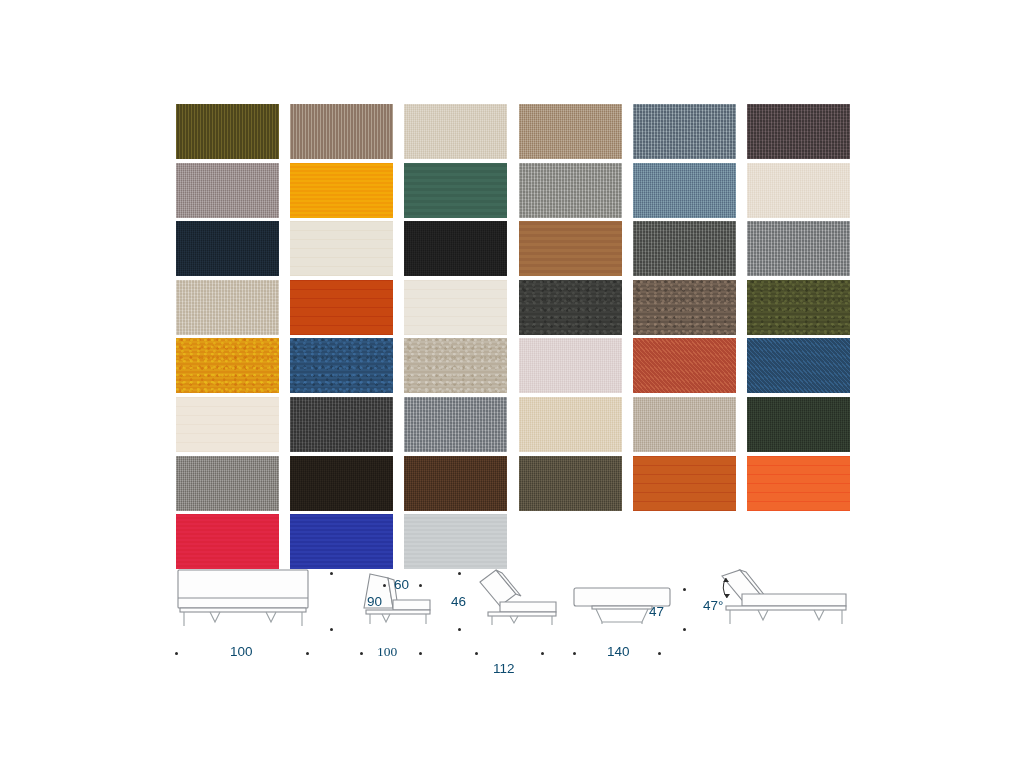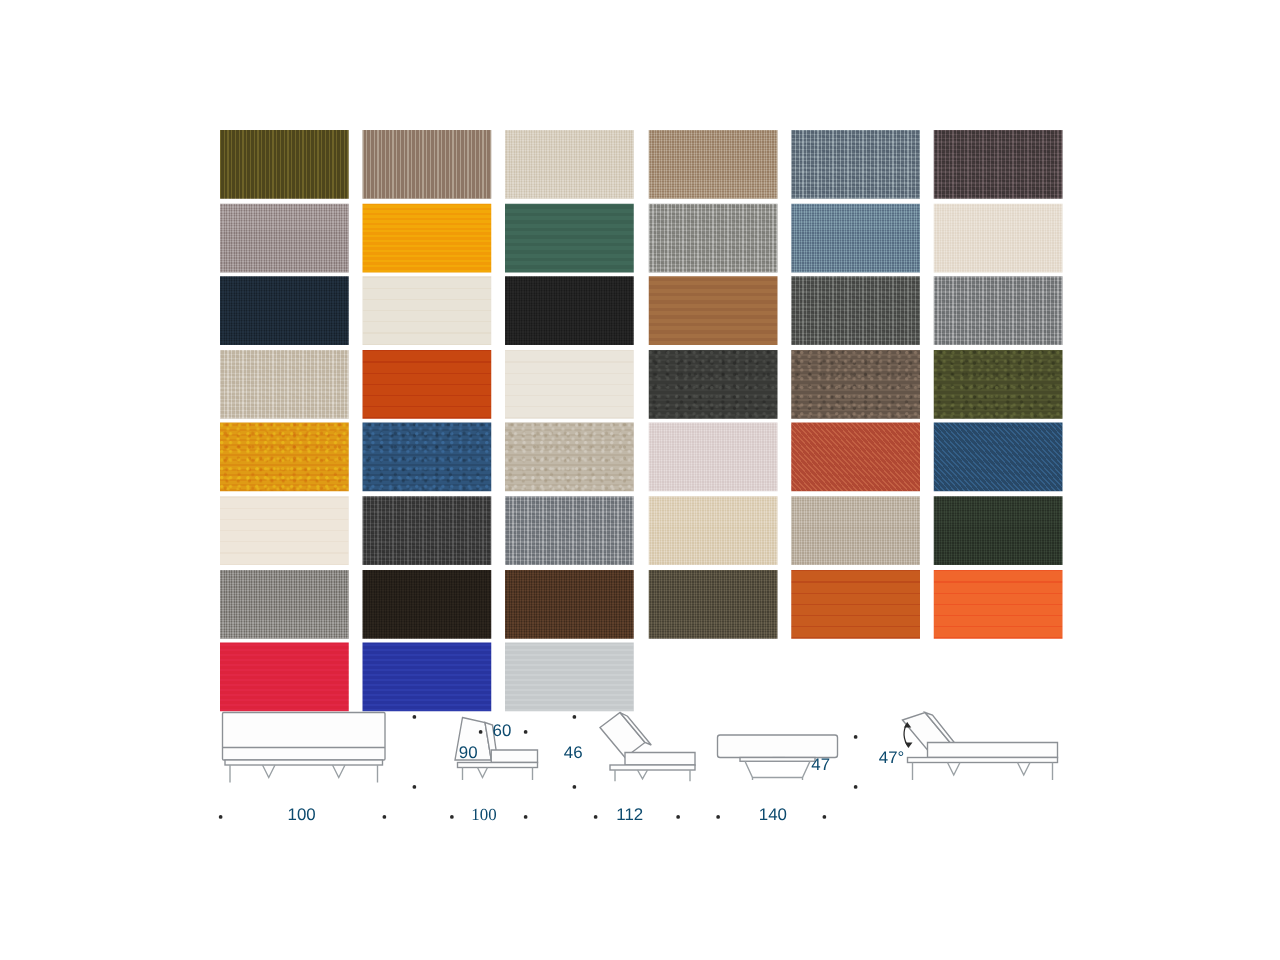--- a/index.html
+++ b/index.html
@@ -347,21 +347,21 @@
 
     <span class="tickdot" style="left:5px;top:92px;"></span>
     <span class="dimlabel" style="left:60px;top:84px;">100</span>
     <span class="tickdot" style="left:136px;top:92px;"></span>
 
     <span class="tickdot" style="left:190px;top:92px;"></span>
     <span class="dimlabel" style="left:207px;top:84px;font-family:Liberation Serif, serif;">100</span>
     <span class="tickdot" style="left:249px;top:92px;"></span>
 
     <span class="tickdot" style="left:305px;top:92px;"></span>
-    <span class="dimlabel" style="left:323px;top:84px;">112</span>
+    <span class="dimlabel" style="left:323px;top:101px;">112</span>
     <span class="tickdot" style="left:371px;top:92px;"></span>
 
     <span class="tickdot" style="left:403px;top:92px;"></span>
     <span class="dimlabel" style="left:437px;top:84px;">140</span>
     <span class="tickdot" style="left:488px;top:92px;"></span>
   </div>
 
 </div>
 
 </body></html>

